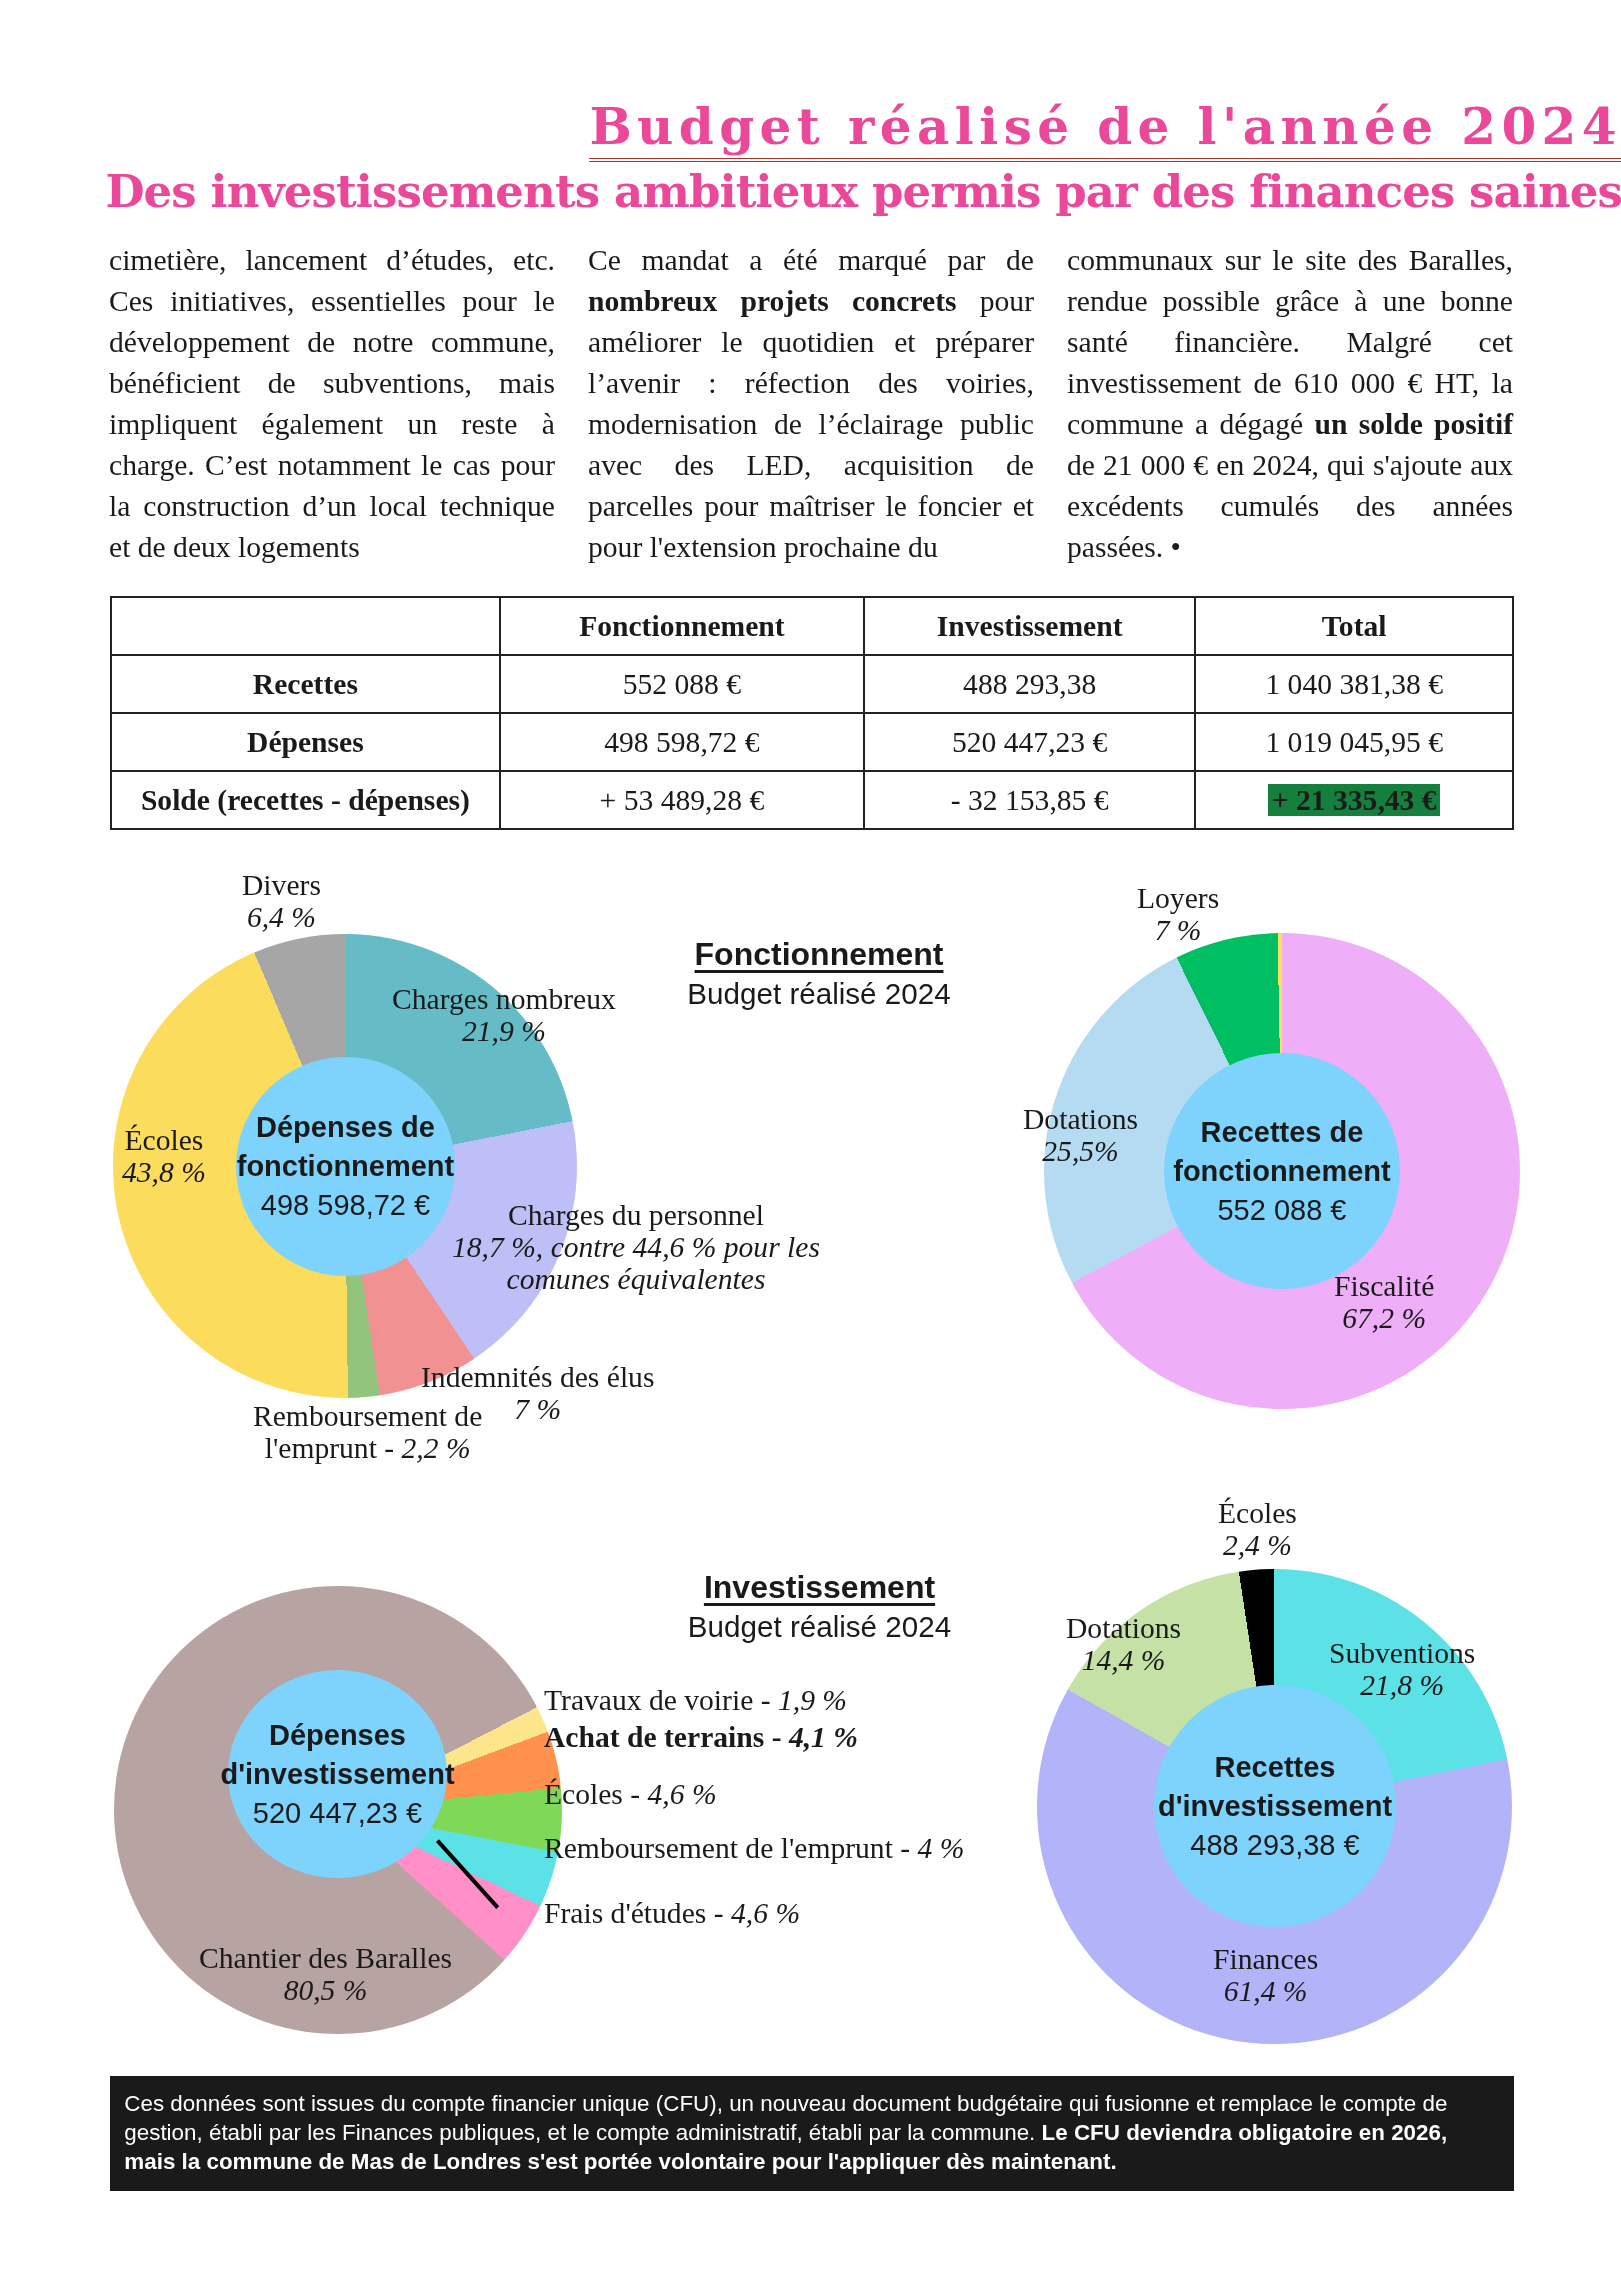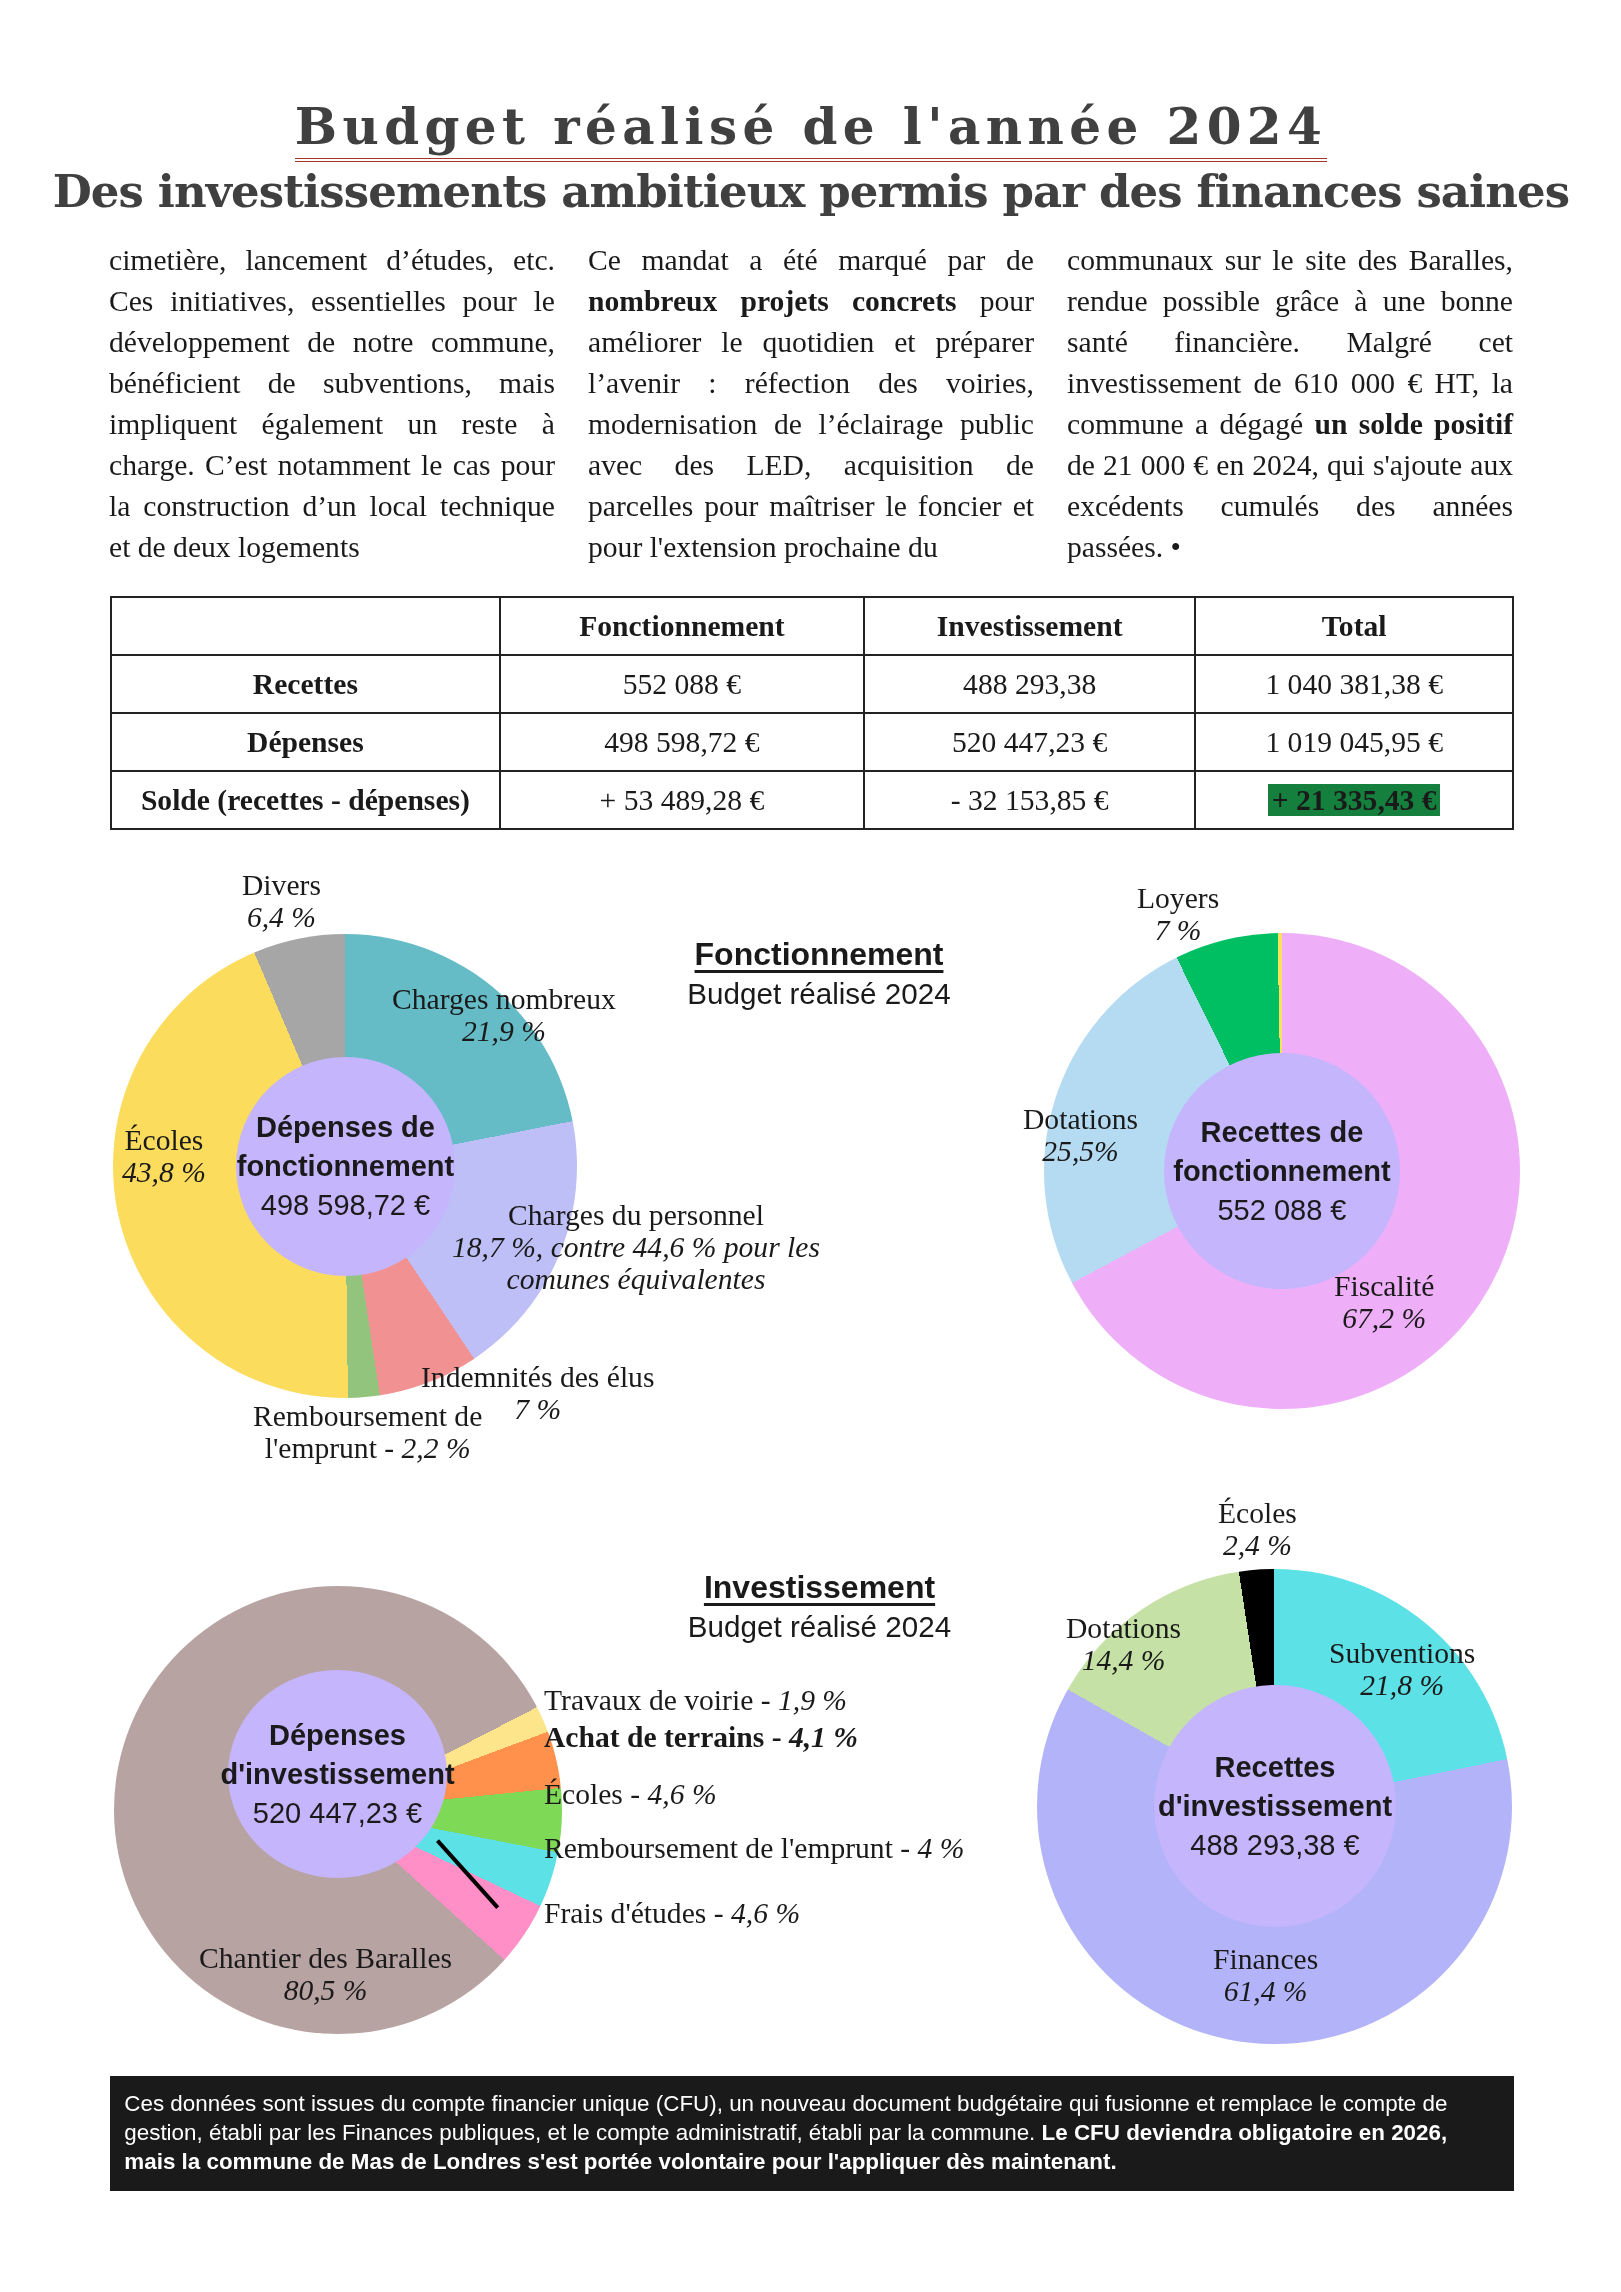--- a/index.html
+++ b/index.html
@@ -1,30 +1,30 @@
 <!DOCTYPE html>
 <html style="font-size:14.3px"><head>
 <meta charset="utf-8">
 <style>
   html,body{margin:0;padding:0;background:#ffffff;}
   body{width:1622px;height:2293px;position:relative;overflow:hidden;font-family:"Liberation Serif","DejaVu Serif",serif;color:#1a1a1a;}
-  .title{position:absolute;left:0;width:1622px;text-align:center;color:#404040;font-family:"DejaVu Serif",serif;font-weight:bold;}
+  .title{position:absolute;left:0;width:1622px;text-align:right;color:#ec4899;font-family:"DejaVu Serif",serif;font-weight:bold;}
   .title1{top:97px;font-size:50px;letter-spacing:5.4px;}
   .title1 span{border-bottom:4.5px double #a63428;padding-bottom:1.8px;}
   .title2{top:165px;font-size:45px;letter-spacing:-0.9px;}
   .cols{position:absolute;top:240px;left:109px;width:1404px;display:flex;justify-content:space-between;}
   .col{width:446px;font-size:29.6px;line-height:41px;text-align:justify;}
   .col b{font-weight:bold;}
   table.summary{position:absolute;top:596px;left:110px;width:1404px;border-collapse:collapse;font-size:29.6px;}
   table.summary td, table.summary th{border:2.7px solid #222;text-align:center;height:56px;padding:0 5.4px;}
   table.summary th{font-weight:bold;}
   table.summary td.rowhead{font-weight:bold;}
   .hl{background:#15803d;font-weight:bold;padding:0 3.6px;}
   .donut{position:absolute;border-radius:50%;}
-  .hole{position:absolute;border-radius:50%;background:#c4b5fd;display:flex;flex-direction:column;align-items:center;justify-content:center;text-align:center;font-family:"Liberation Sans",sans-serif;}
+  .hole{position:absolute;border-radius:50%;background:#7dd3fc;display:flex;flex-direction:column;align-items:center;justify-content:center;text-align:center;font-family:"Liberation Sans",sans-serif;}
   .hole .h1{font-weight:bold;font-size:29px;line-height:39px;}
   .hole .h2{font-size:29px;line-height:39px;}
   .lbl{position:absolute;font-size:29.6px;line-height:32px;text-align:center;white-space:nowrap;}
   .lbl i{font-style:italic;}
   .sect{position:absolute;text-align:center;font-family:"Liberation Sans",sans-serif;}
   .sect .s1{font-weight:bold;font-size:32px;text-decoration:underline;text-decoration-thickness:2.7px;text-underline-offset:5.4px;}
   .sect .s2{font-size:29.6px;margin-top:3.6px;}
   .footer{position:absolute;left:110px;top:2076px;width:1404px;height:115px;background:#1a1a1a;color:#fff;font-family:"Liberation Sans",sans-serif;font-size:22.4px;line-height:29px;padding:12.5px 14.3px;box-sizing:border-box;}
   .sep{position:absolute;width:3.6px;background:#000;transform-origin:top left;}
 </style>

